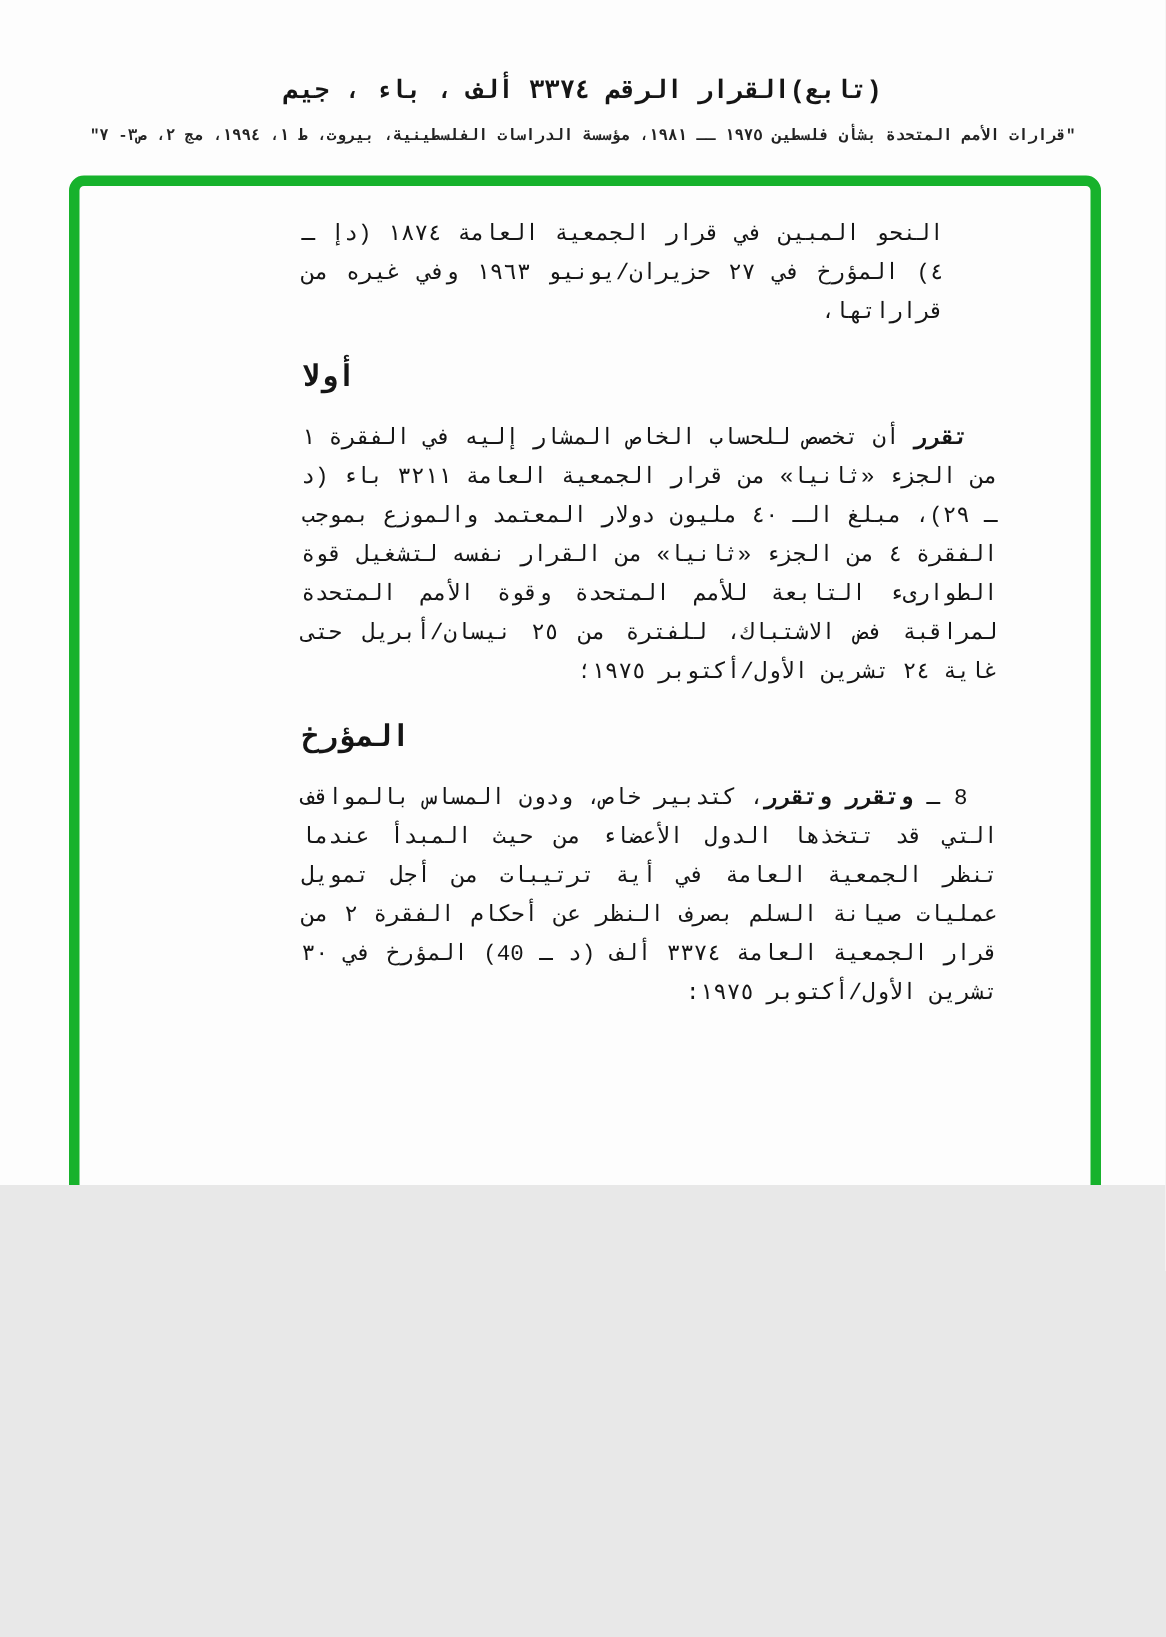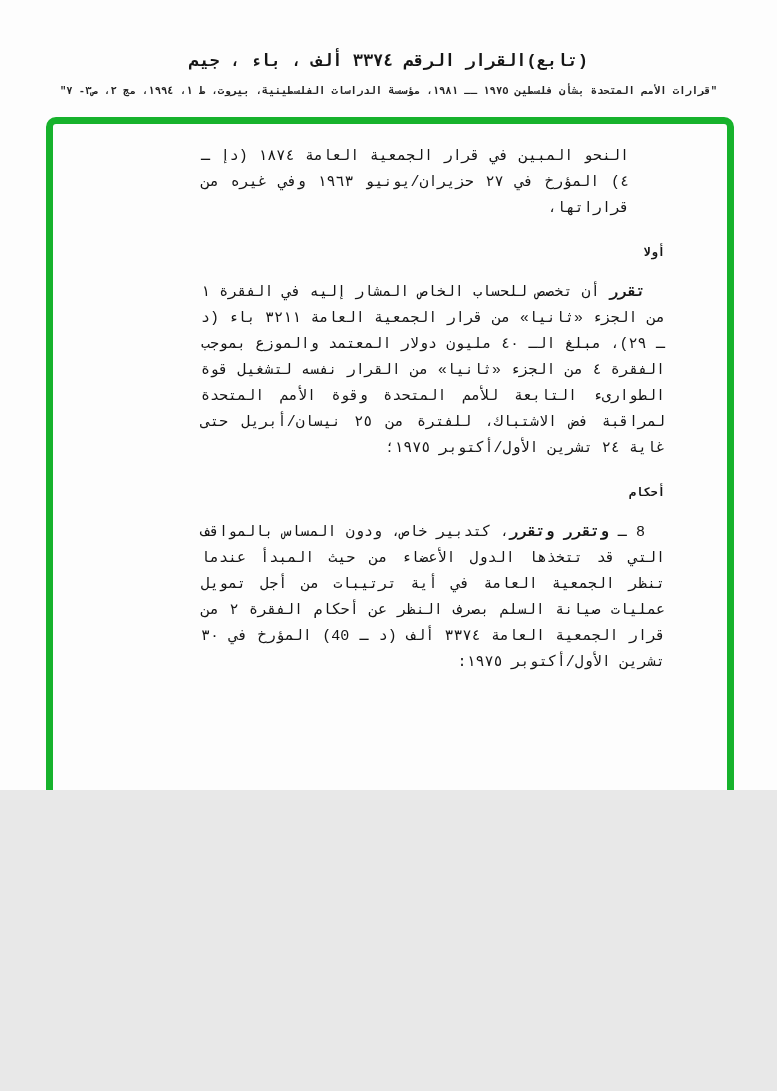--- a/index.html
+++ b/index.html
@@ -36,23 +36,23 @@
   .content{
     position:absolute;top:0;left:0;right:0;bottom:0;
     padding:20px 62px 8px 148px;
     direction:rtl;
     text-align:justify;
     font-size:15px;
     line-height:26px;
   }
   .intro{margin:0 36px 0 0;}
   .sec-heading{
-    text-align:right;
+    text-align:left;
     font-weight:bold;
-    font-size:12px;
+    font-size:20px;
     margin:18px 0 14px 0;
     line-height:26px;
   }
   .para{margin:0;text-indent:20px;}
   .item{margin:8px 0 0 0;text-indent:20px;}
   .lead{font-weight:bold;}
   .page-num{
     position:absolute;top:1012px;left:360px;width:30px;
     text-align:center;
     font-size:15px;font-weight:bold;
@@ -69,21 +69,21 @@
 
   <div class="green-box" style="border-color: rgb(23, 178, 44);">
     <div class="content">
 
       <p class="intro">النحو المبين في قرار الجمعية العامة ١٨٧٤ (دإ ـ ٤) المؤرخ في ٢٧ حزيران/يونيو ١٩٦٣ وفي غيره من قراراتها،</p>
 
       <div class="sec-heading">أولا</div>
 
       <p class="para"><span class="lead">تقرر</span><span> أن تخصص للحساب الخاص المشار إليه في الفقرة ١ من الجزء «ثانيا» من قرار الجمعية العامة ٣٢١١ باء (د ـ ٢٩)، مبلغ الـ ٤٠ مليون دولار المعتمد والموزع بموجب الفقرة ٤ من الجزء «ثانيا» من القرار نفسه لتشغيل قوة الطوارىء التابعة للأمم المتحدة وقوة الأمم المتحدة لمراقبة فض الاشتباك، للفترة من ٢٥ نيسان/أبريل حتى غاية ٢٤ تشرين الأول/أكتوبر ١٩٧٥؛</span></p>
 
-      <div class="sec-heading">أحكام</div>
+      <div class="sec-heading">المؤرخ</div>
 
 
       <p class="item"><span>8 ـ </span><span class="lead">وتقرر وتقرر</span><span>، كتدبير خاص، ودون المساس بالمواقف التي قد تتخذها الدول الأعضاء من حيث المبدأ عندما تنظر الجمعية العامة في أية ترتيبات من أجل تمويل عمليات صيانة السلم بصرف النظر عن أحكام الفقرة ٢ من قرار الجمعية العامة ٣٣٧٤ ألف (د ـ 40) المؤرخ في ٣٠ تشرين الأول/أكتوبر ١٩٧٥:</span></p>
 
 
 
 
     </div>
   </div>
 

